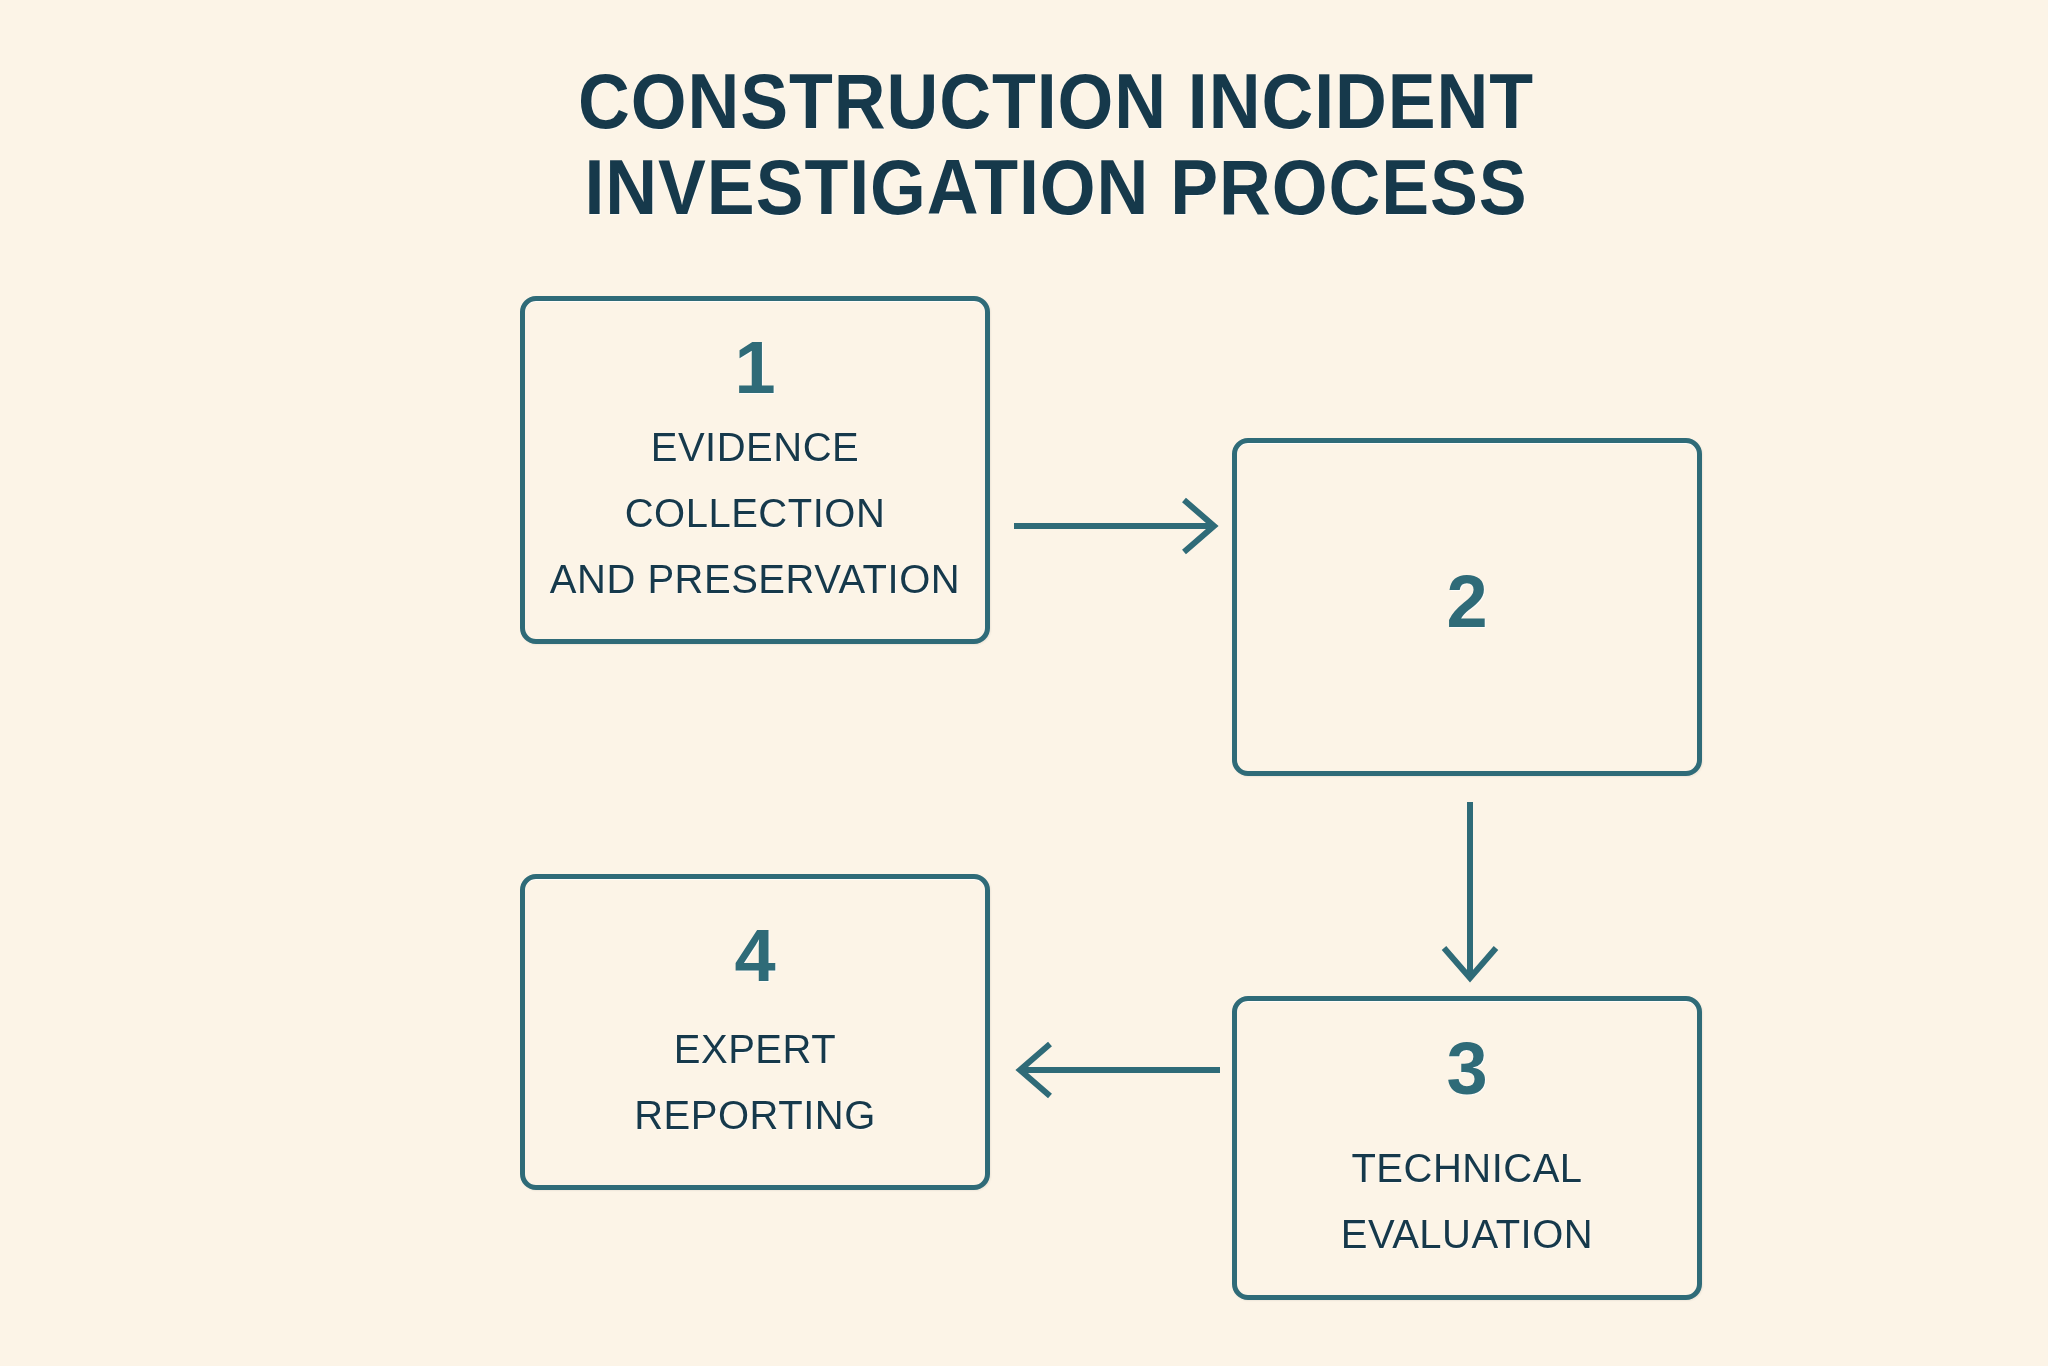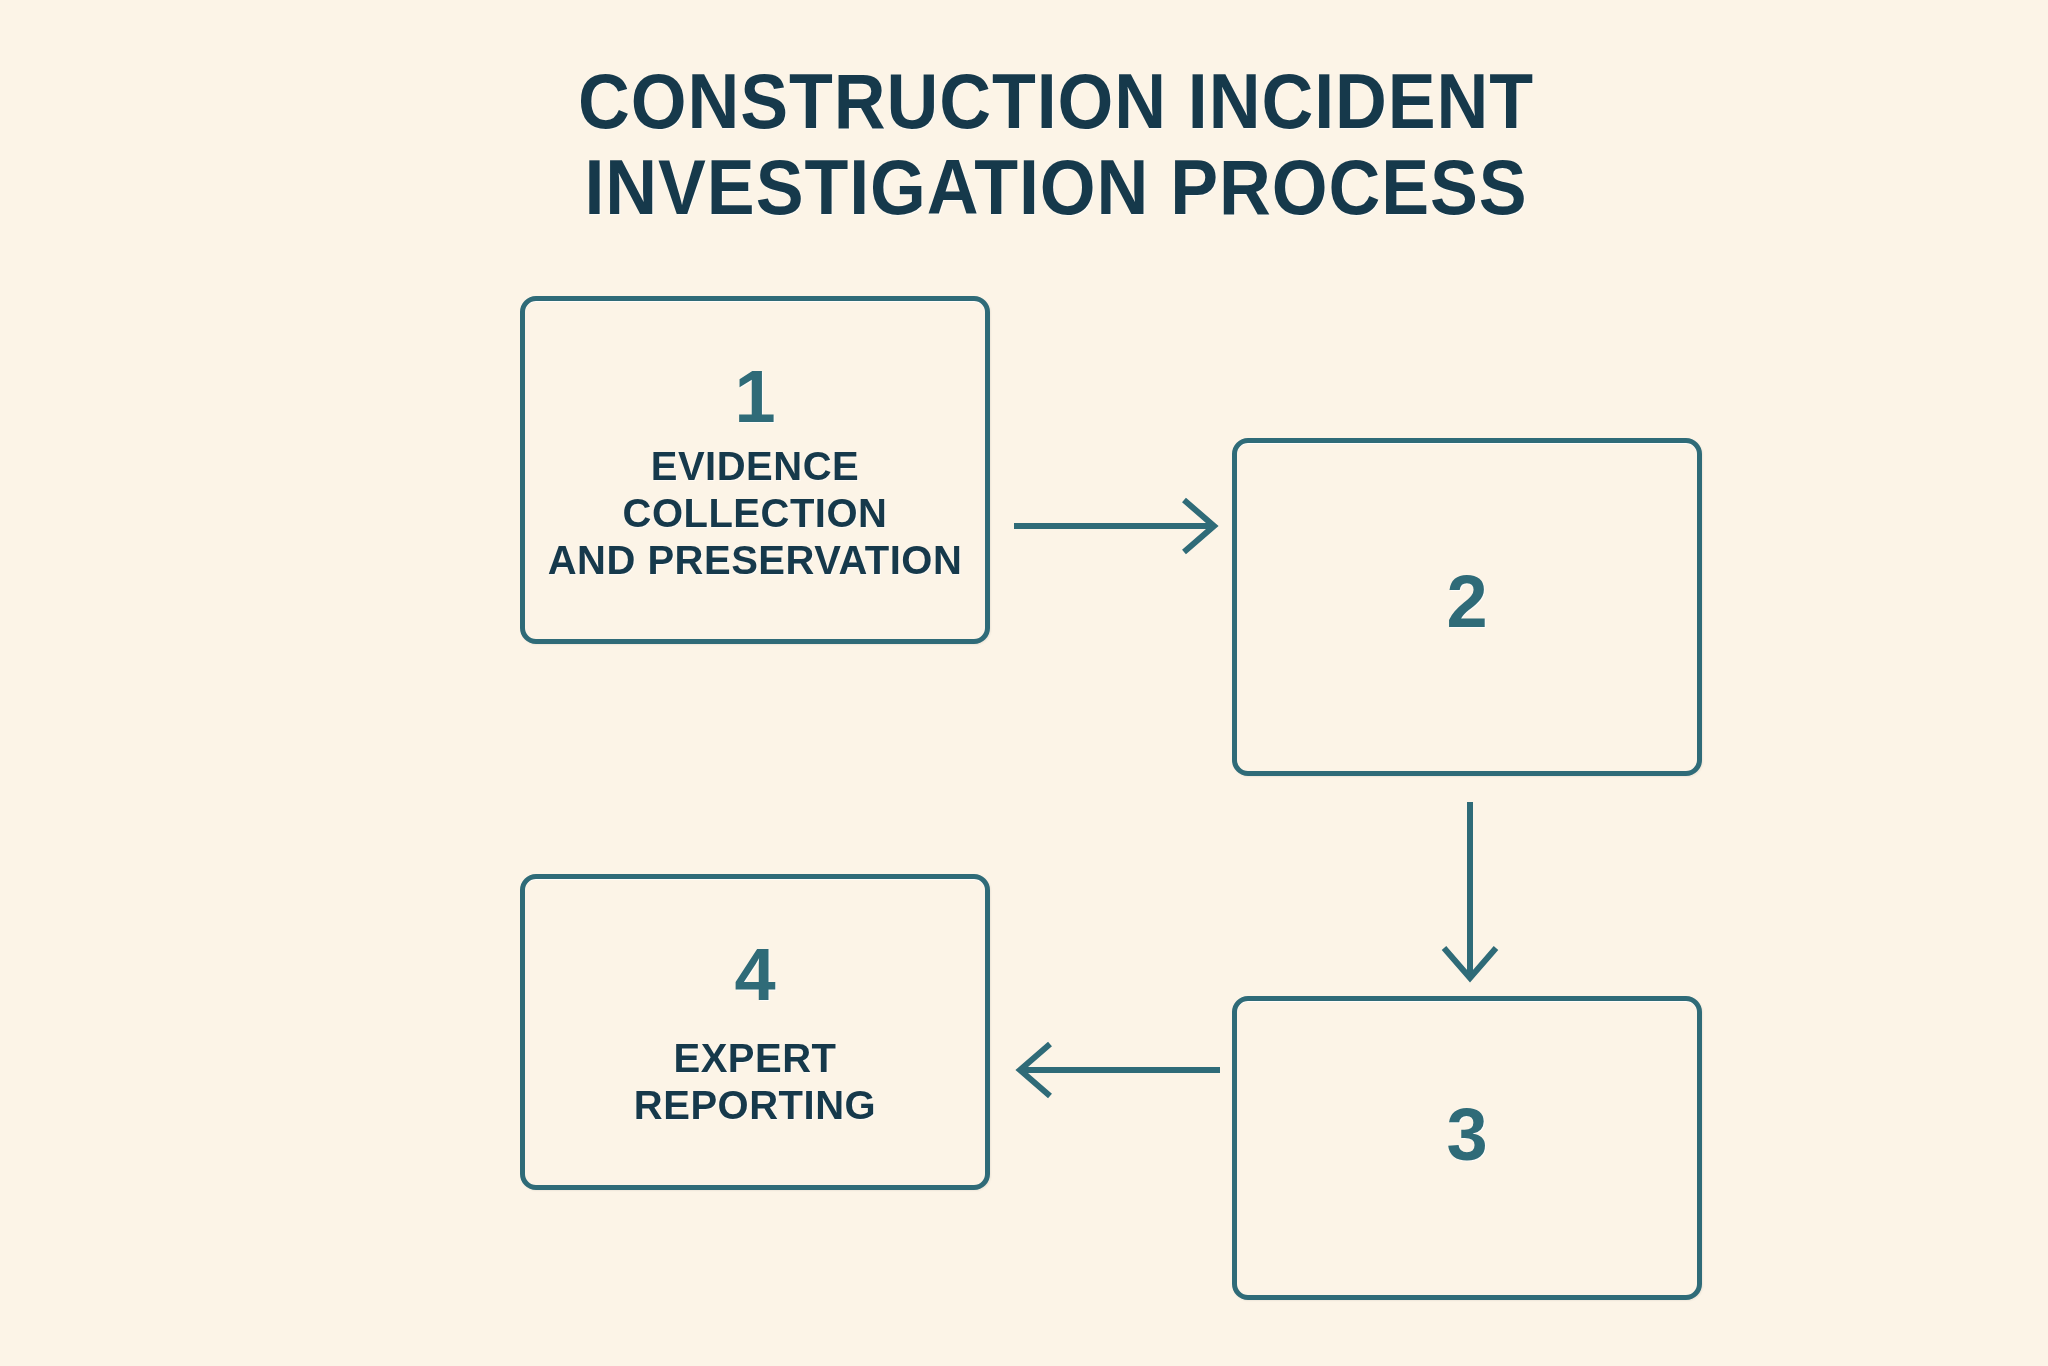--- a/index.html
+++ b/index.html
@@ -59,23 +59,23 @@
   .step-num {
     color: #2f6b78;
     font-weight: bold;
     font-size: 74px;
     line-height: 80px;
     letter-spacing: 0px;
     text-shadow: 1px 1px 0 rgba(255,255,255,0.7);
   }
   .step-label {
     color: #16394b;
-    font-weight: bold;
+    font-weight: normal;
     font-size: 40px;
-    line-height: 47px;
+    line-height: 66px;
     letter-spacing: 0.5px;
     text-shadow: 1px 1px 0 rgba(255,255,255,0.55);
     padding: 0 8px;
     white-space: pre-line;
   }
 
   
   #box-1 { left: 488px;  top: 296px;  width: 470px; height: 348px; }
   #box-1 .step-num   { margin-bottom: 6px; }
   #box-2 { left: 1200px; top: 438px;  width: 470px; height: 338px; }
@@ -109,20 +109,22 @@
 COLLECTION
 AND PRESERVATION</div>
   </div>
 
   <div class="step-box" id="box-2">
     <div class="step-num">2</div>
   </div>
 
   <div class="step-box" id="box-3">
     <div class="step-num">3</div>
+    <div class="step-label">TECHNICAL
+EVALUATION</div>
   </div>
 
   <div class="step-box" id="box-4">
     <div class="step-num">4</div>
     <div class="step-label">EXPERT
 REPORTING</div>
   </div>
 
   <div class="arrow" id="arrow-1-2">
     <svg width="210" height="64" viewBox="0 0 210 64" xmlns="http://www.w3.org/2000/svg">

